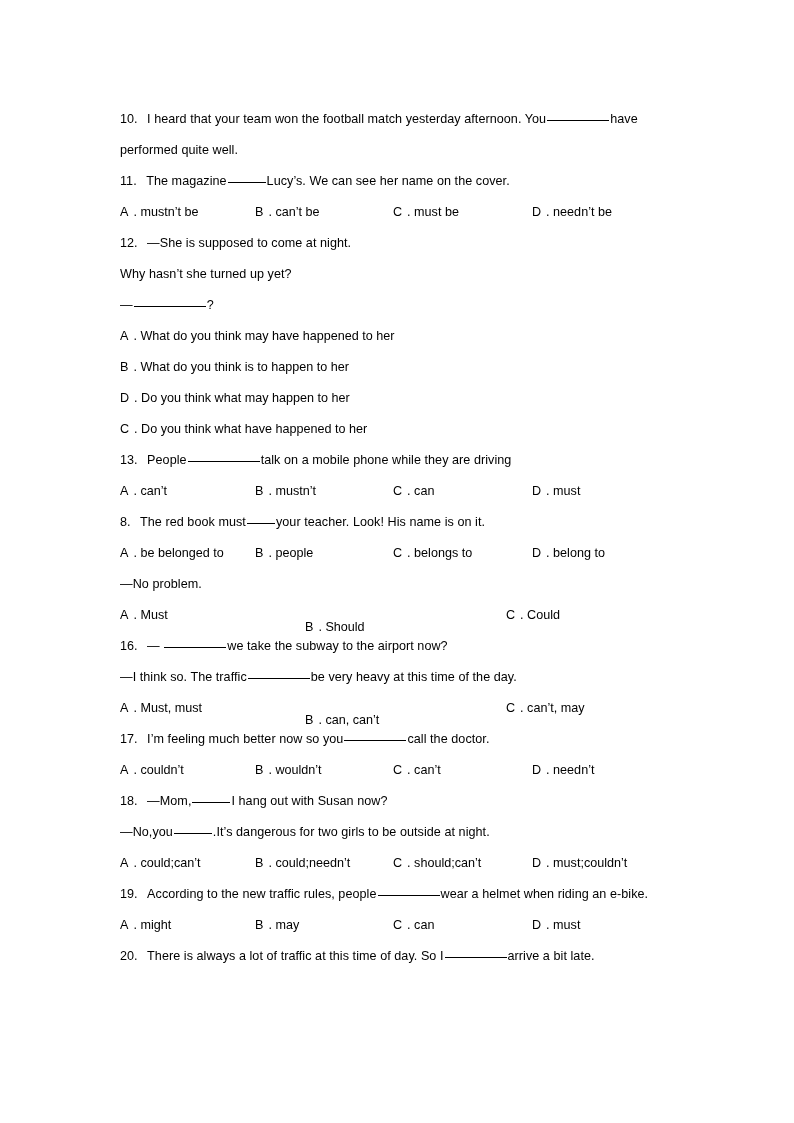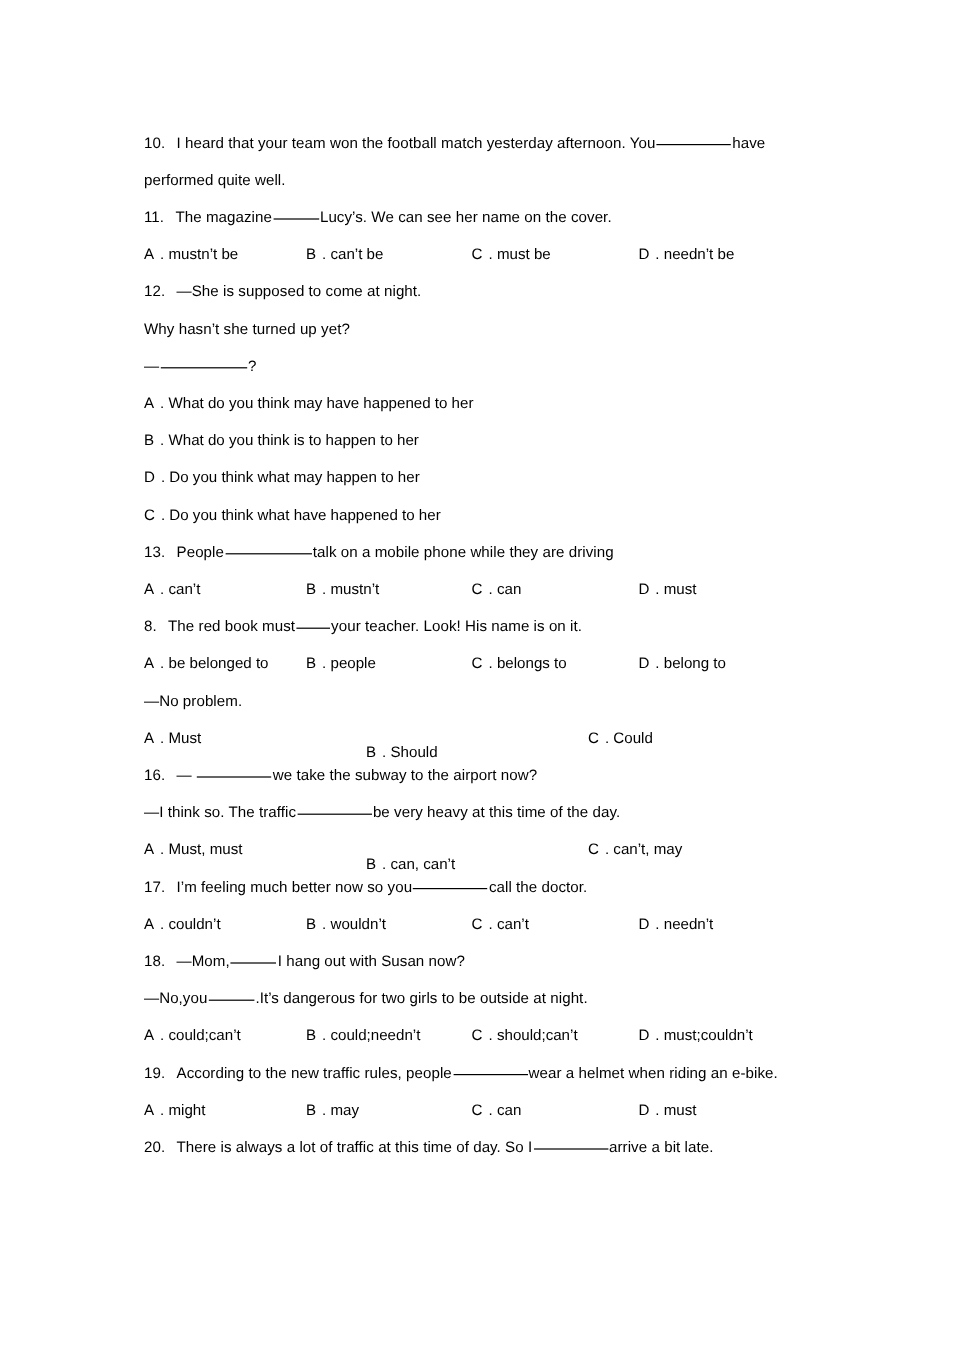--- a/index.html
+++ b/index.html
@@ -75,21 +75,21 @@
     margin-right: 5px;
   }
   
   .c4-a { left: 0px; }
   .c4-b { left: 135px; }
   .c4-c { left: 273px; }
   .c4-d { left: 412px; }
   
   .c3-a { left: 0px; }
   .c3-b { left: 185px; margin-top: 12px; }
-  .c3-c { left: 370px; }
+  .c3-c { left: 386px; }
 </style>
 </head>
 <body>
 
 <div class="page">
   <div class="body-col">
 
     <div class="line">
       <span class="qnum"><span>10</span><span class="dot">.</span></span><span>I heard that your team won the football match yesterday afternoon. You</span><span class="blank b-lg"></span><span>have</span>
     </div>

